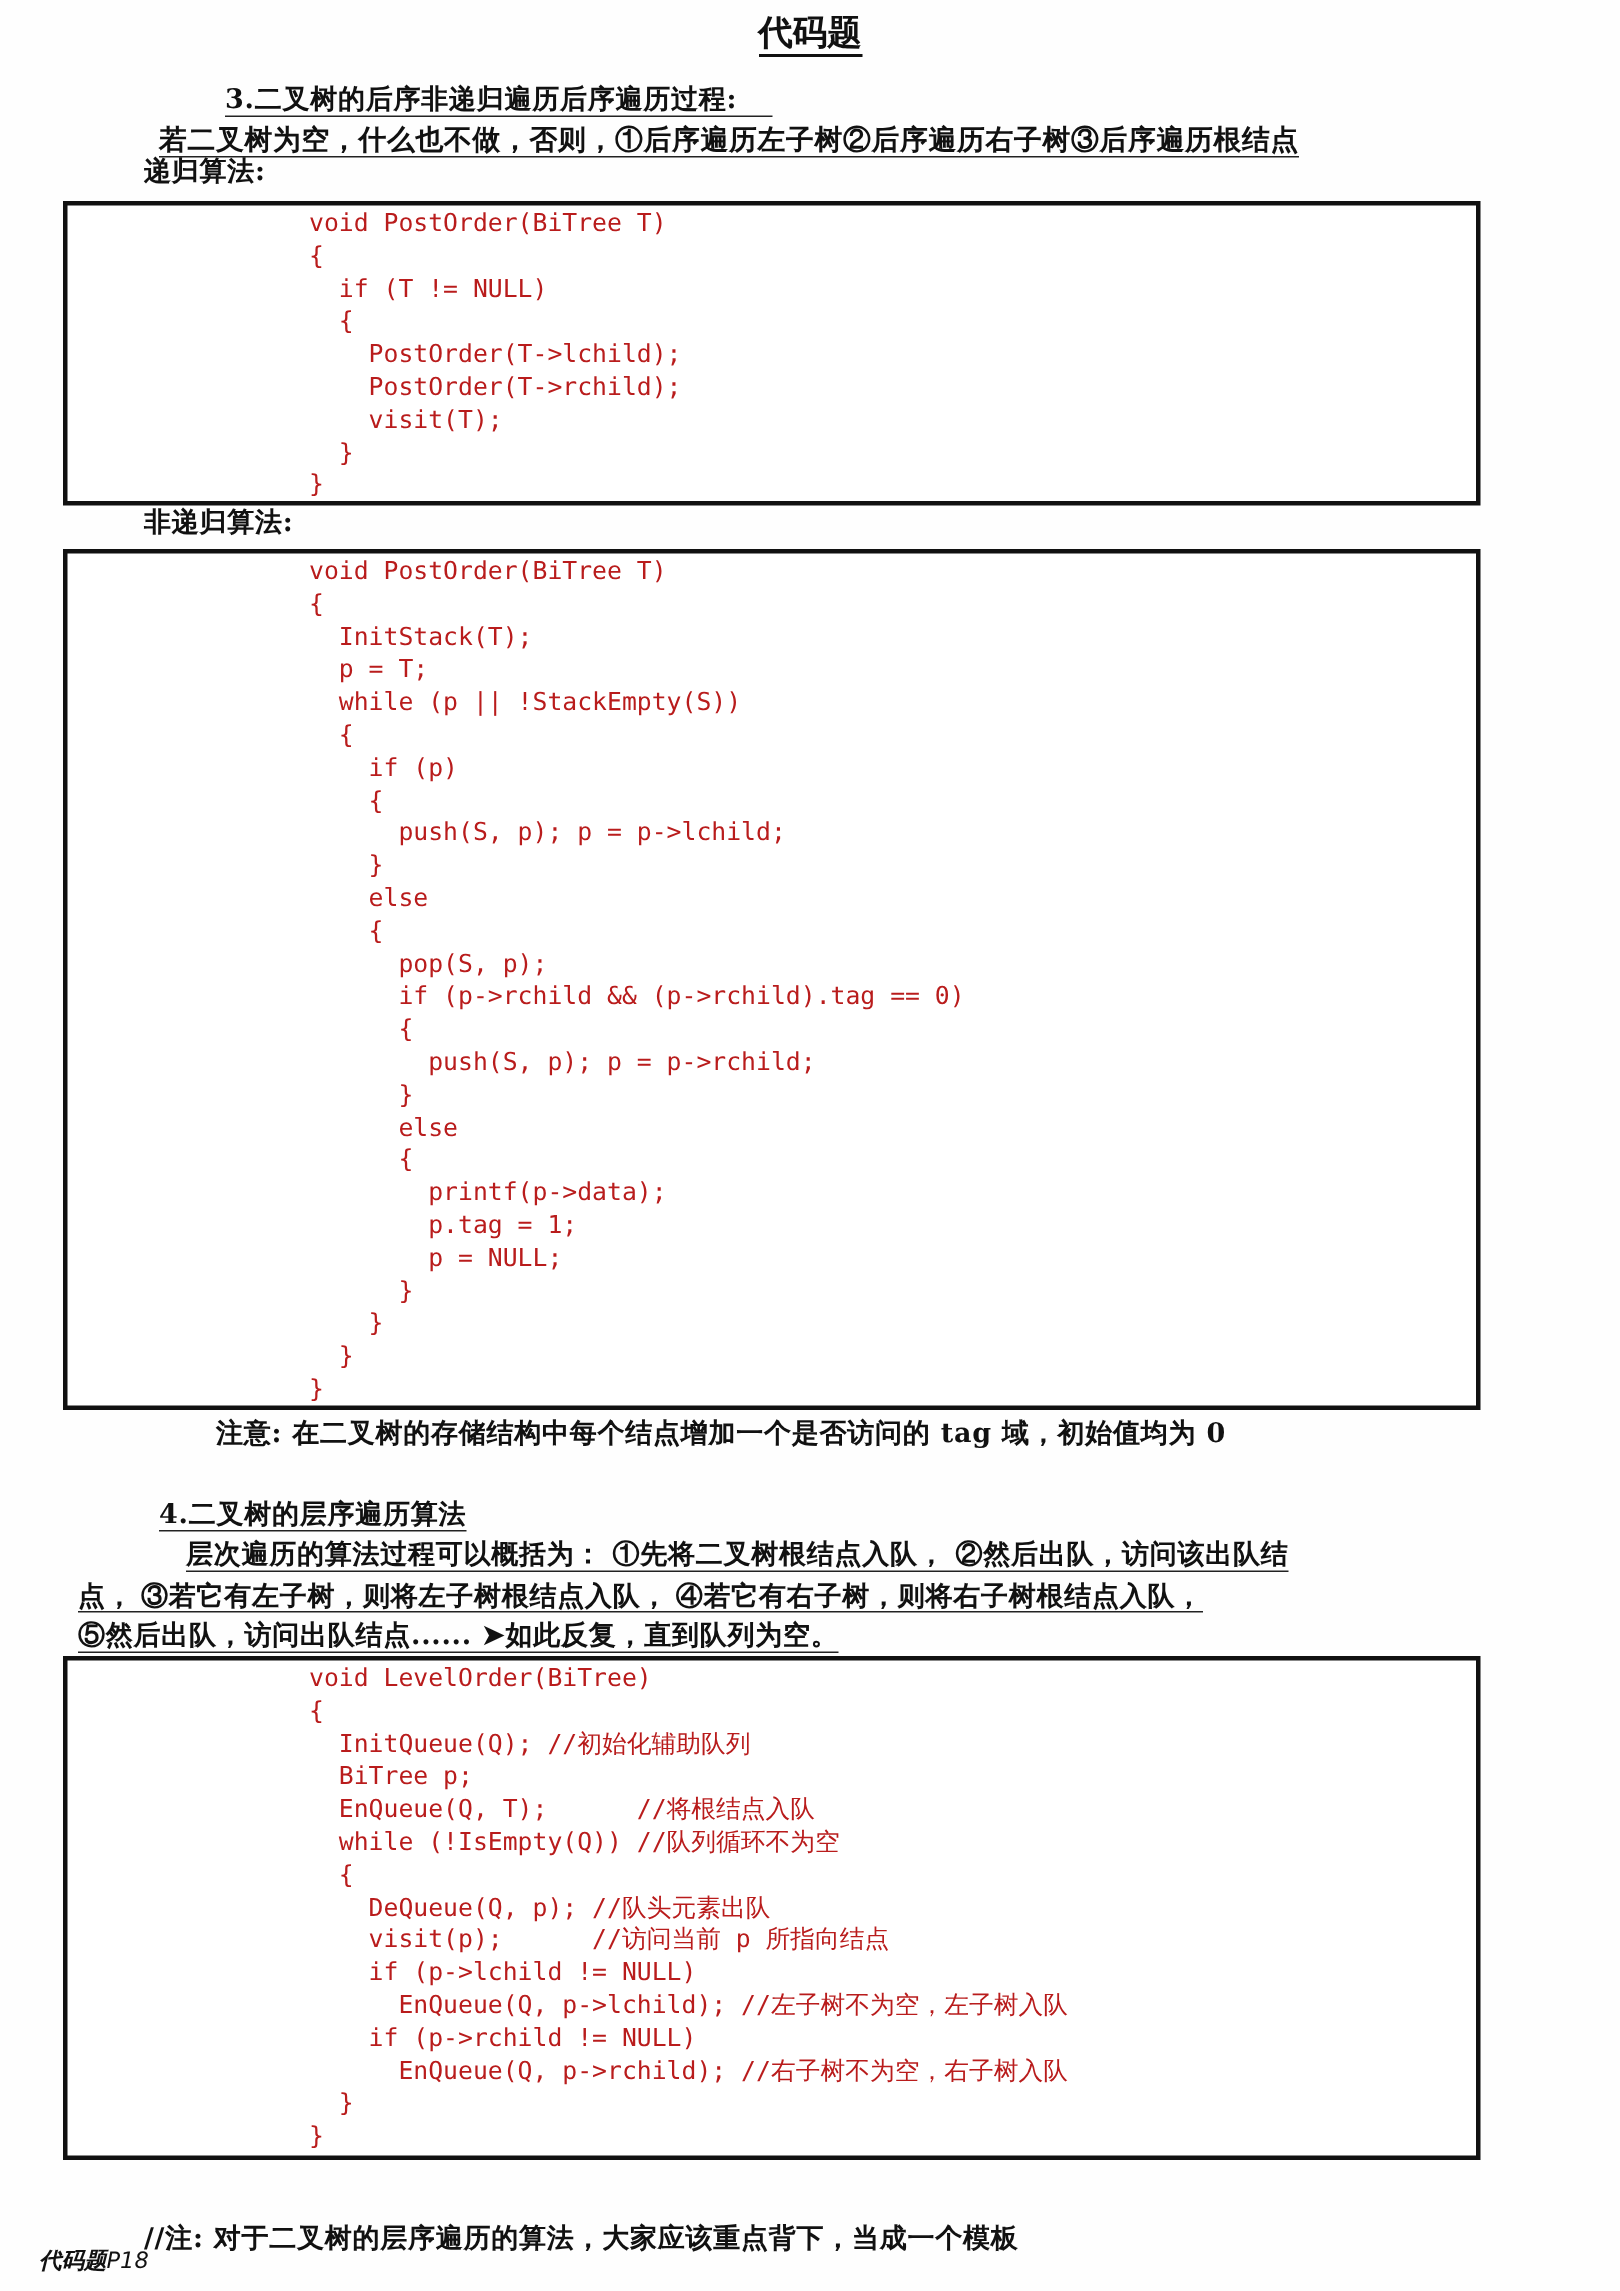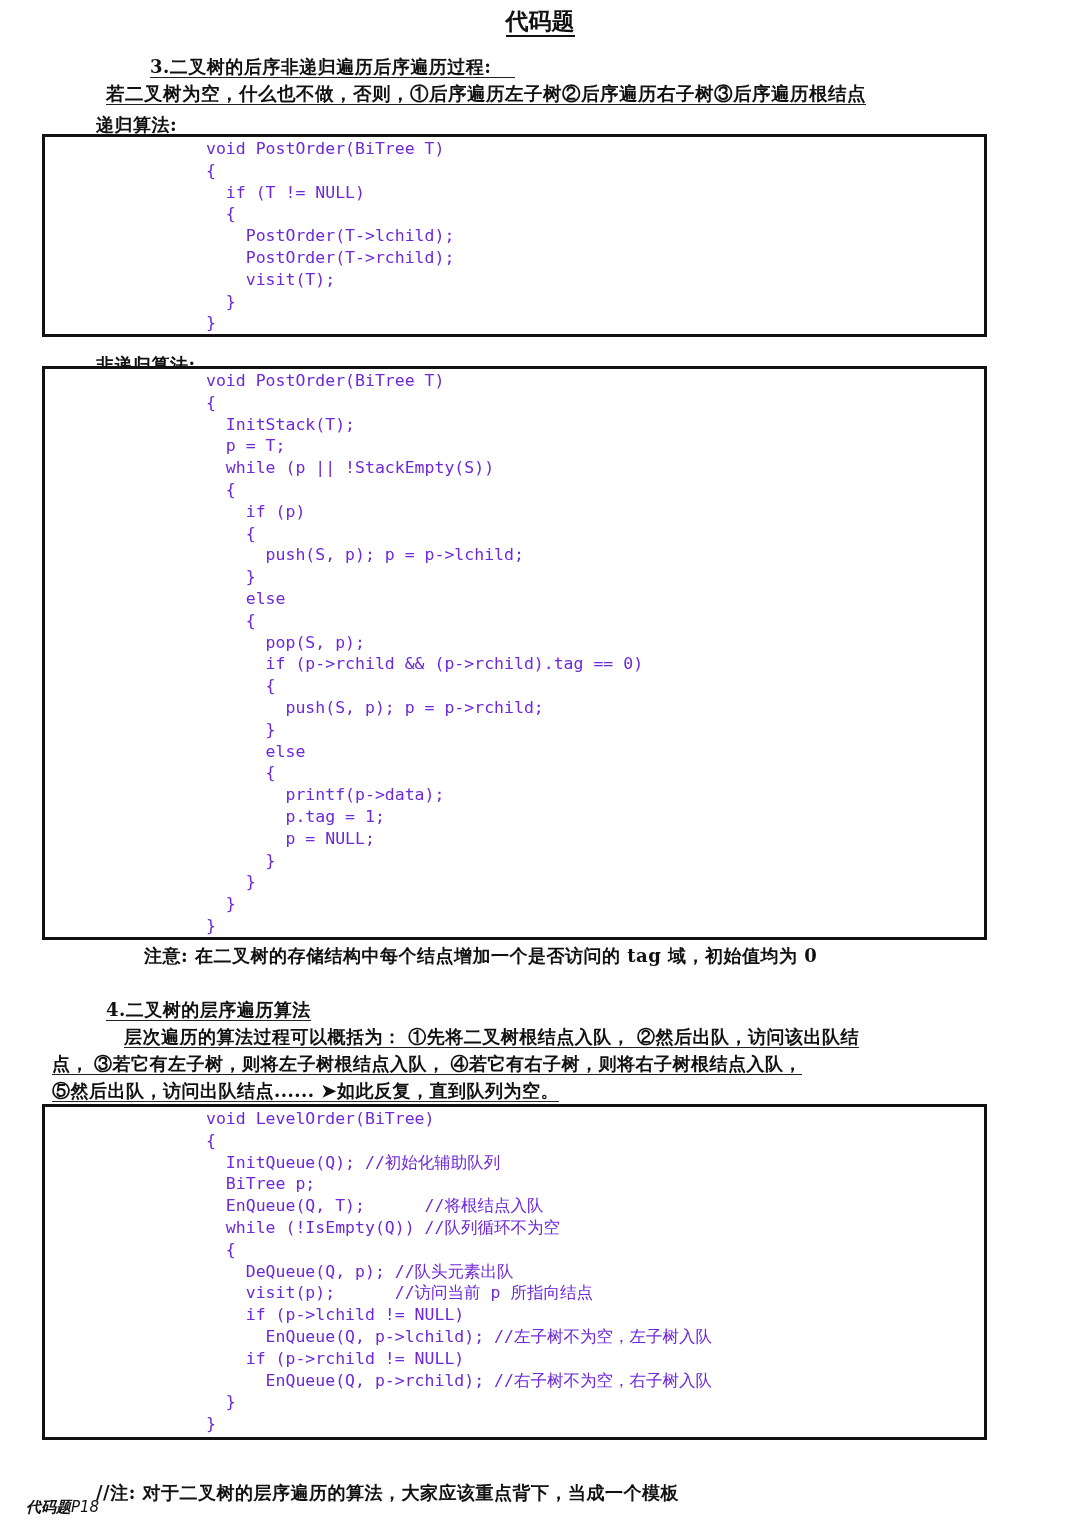--- a/index.html
+++ b/index.html
@@ -4,41 +4,41 @@
 <style>
   * { margin: 0; padding: 0; box-sizing: border-box; }
   html, body { width: 1080px; height: 1527px; background: #fefefe; overflow: hidden; }
   body { position: relative; font-family: "DejaVu Serif", serif; color: #111; }
   .abs { position: absolute; }
   .title { left: 0; width: 1080px; top: 6px; text-align: center; font-family: "DejaVu Sans", sans-serif; font-size: 23px; font-weight: bold; }
   .title span { border-bottom: 2px solid #111; padding-bottom: 1px; }
   .hline { font-size: 18px; font-weight: bold; white-space: nowrap; line-height: 26px; letter-spacing: 0.5px; }
   .ul { border-bottom: 1.5px solid #222; }
   .code-box { position: absolute; left: 42px; width: 945px; border: 3px solid #111; background: #fff; }
-  .code { position: absolute; left: 206px; font-family: "DejaVu Sans Mono", monospace; font-size: 16.5px; line-height: 21.8px; white-space: pre; color: #6d28d9; }
+  .code { position: absolute; left: 206px; font-family: "DejaVu Sans Mono", monospace; font-size: 16.5px; line-height: 21.8px; white-space: pre; color: #b91c1c; }
   .footer { left: 26px; top: 1498px; font-family: "DejaVu Sans", sans-serif; font-size: 15px; font-weight: bold; font-style: italic; }
   .footer .pg { font-weight: normal; }
 </style>
 </head>
 <body>
 
 <div class="abs title"><span>代码题</span></div>
 
 <div class="abs hline" style="left:106px; top:54px;">
   <span class="ul" style="padding-right:24px;margin-left:44px;">3.二叉树的后序非递归遍历后序遍历过程:</span>
 </div>
 <div class="abs hline" style="left:106px; top:81px; font-size:18.5px;">
   <span class="ul">若二叉树为空，什么也不做，否则，①后序遍历左子树②后序遍历右子树③后序遍历根结点</span>
 </div>
-<div class="abs hline" style="left:96px; top:112px;">递归算法:</div>
+<div class="abs hline" style="left:96px; top:102px;">递归算法:</div>
 
 <div class="code-box" style="top:134px; height:203px;"></div>
 <div class="code" id="code1" style="top:138px;"><div>void PostOrder(BiTree T)</div><div>{</div><div>  if (T != NULL)</div><div>  {</div><div>    PostOrder(T-&gt;lchild);</div><div>    PostOrder(T-&gt;rchild);</div><div>    visit(T);</div><div>  }</div><div>}</div></div>
 
-<div class="abs hline" style="left:96px; top:352px;">非递归算法:</div>
+<div class="abs hline" style="left:96px; top:336px;">非递归算法:</div>
 
 <div class="code-box" style="top:366px; height:574px;"></div>
 <div class="code" id="code2" style="top:370px;"><div>void PostOrder(BiTree T)</div><div>{</div><div>  InitStack(T);</div><div>  p = T;</div><div>  while (p || !StackEmpty(S))</div><div>  {</div><div>    if (p)</div><div>    {</div><div>      push(S, p); p = p-&gt;lchild;</div><div>    }</div><div>    else</div><div>    {</div><div>      pop(S, p);</div><div>      if (p-&gt;rchild &amp;&amp; (p-&gt;rchild).tag == 0)</div><div>      {</div><div>        push(S, p); p = p-&gt;rchild;</div><div>      }</div><div>      else</div><div>      {</div><div>        printf(p-&gt;data);</div><div>        p.tag = 1;</div><div>        p = NULL;</div><div>      }</div><div>    }</div><div>  }</div><div>}</div></div>
 
 <div class="abs hline" style="left:96px; top:943px; font-weight:bold;margin-left:48px;">注意: 在二叉树的存储结构中每个结点增加一个是否访问的 tag 域，初始值均为 0</div>
 
 <div class="abs hline" style="left:106px; top:997px;">
   <span class="ul">4.二叉树的层序遍历算法</span>
 </div>
 <div class="abs hline" style="left:96px; top:1024px;margin-left:28px;">

